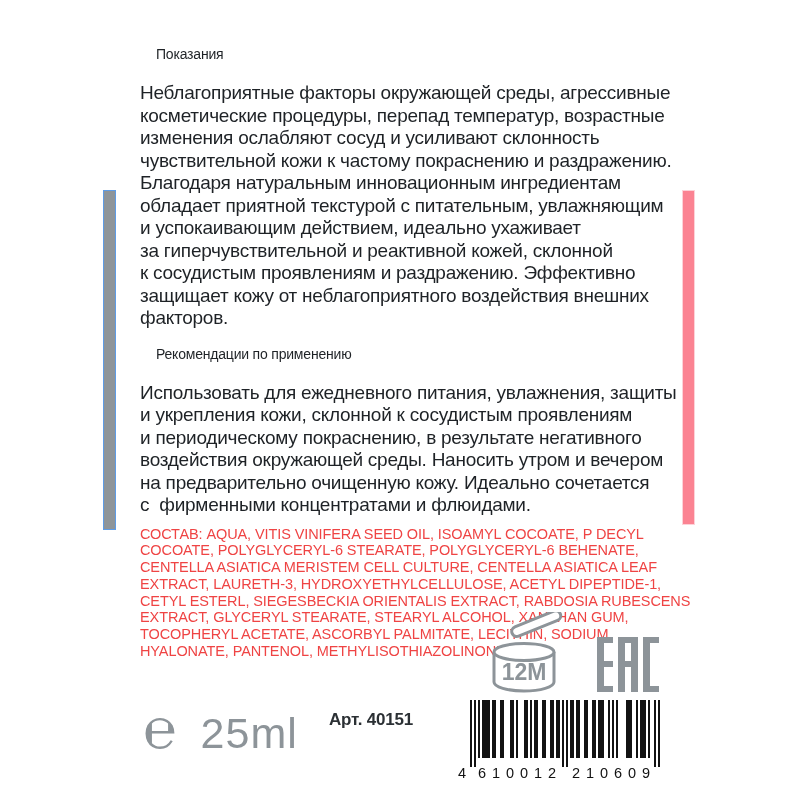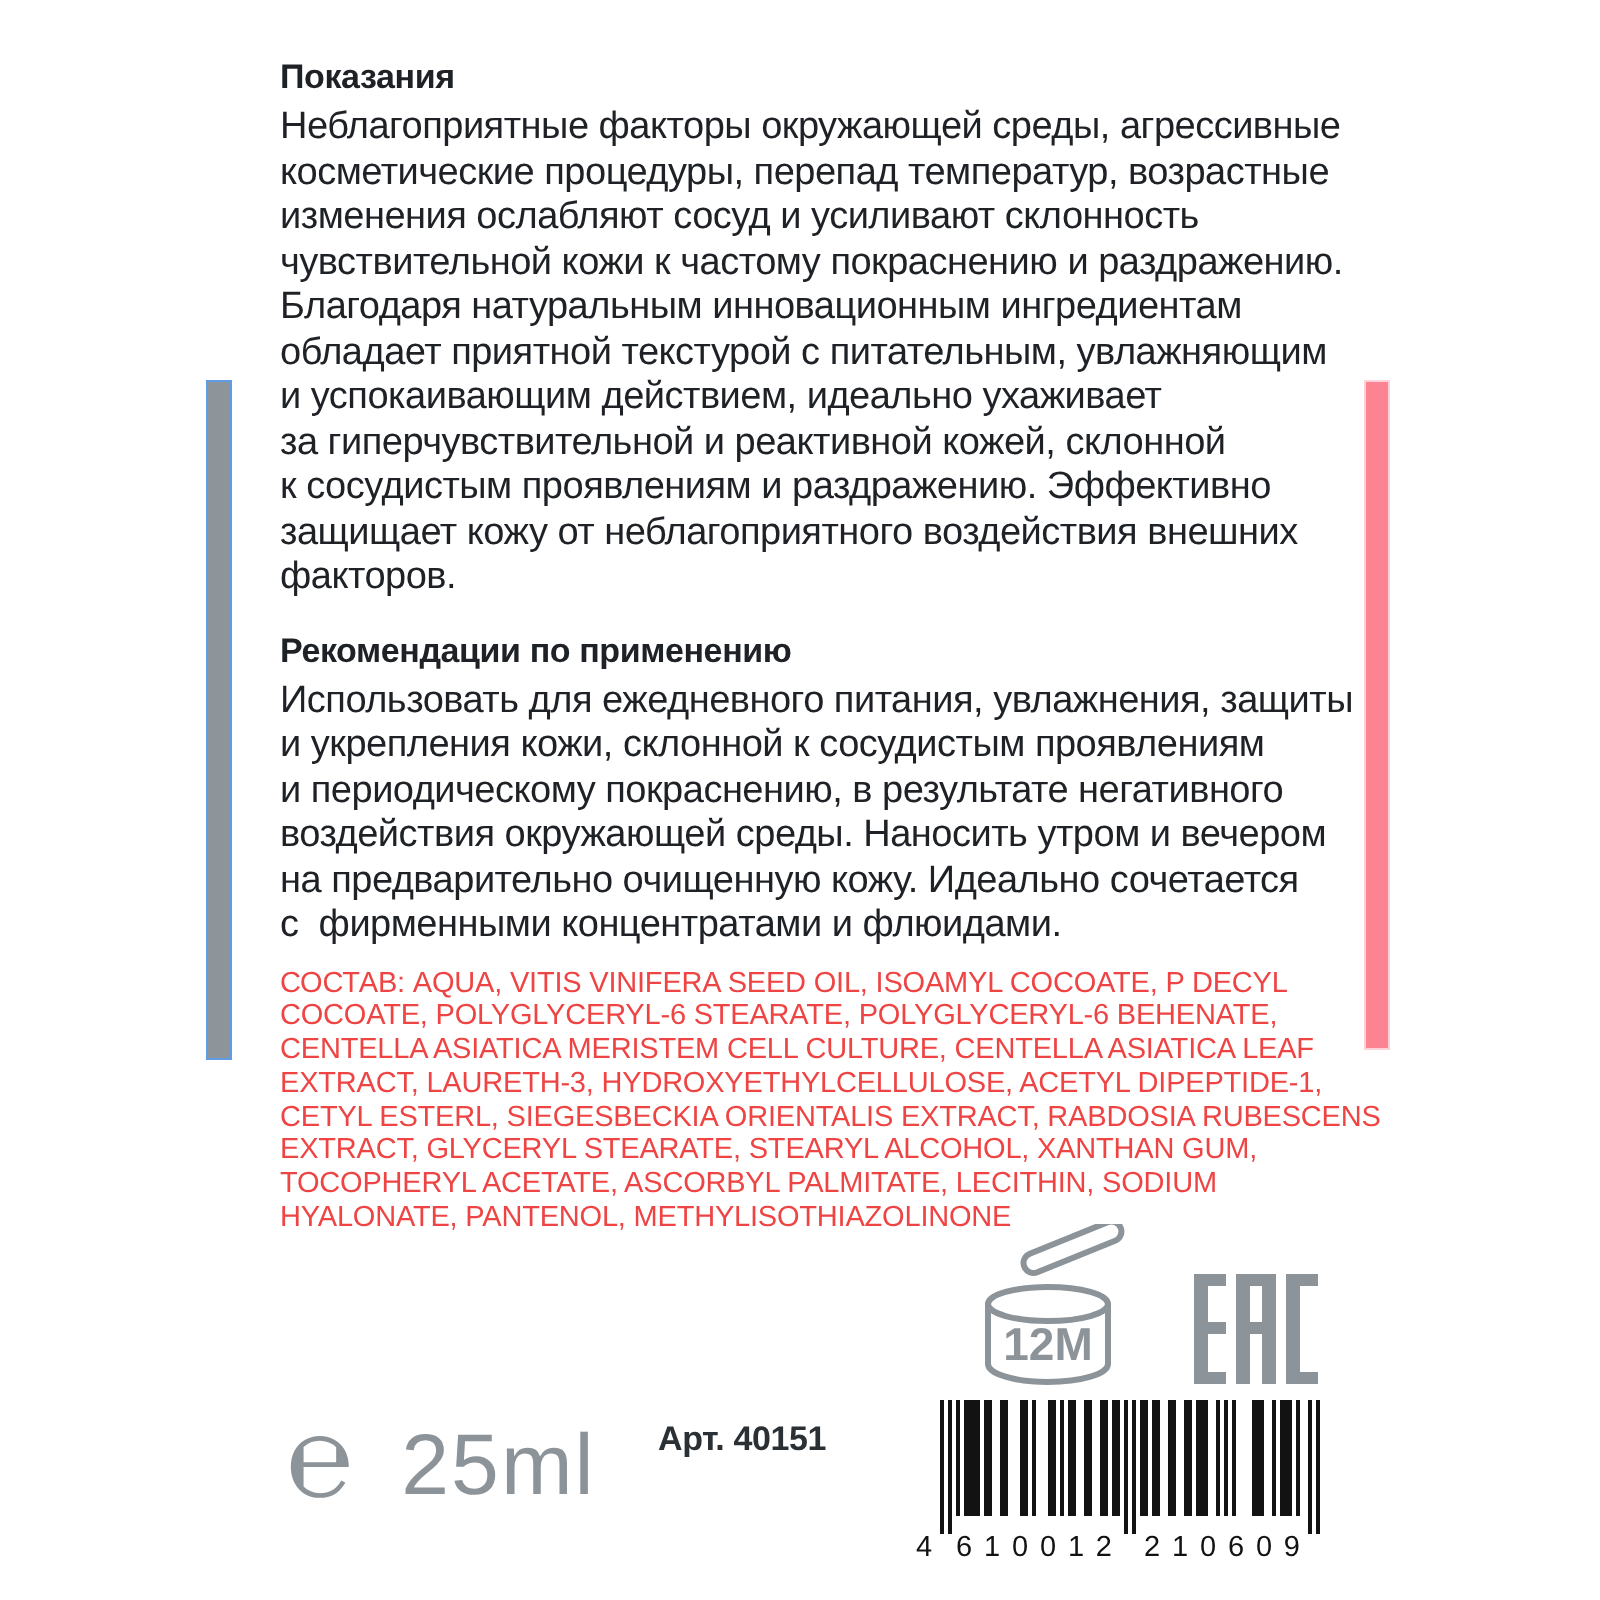--- a/index.html
+++ b/index.html
@@ -7,21 +7,21 @@
        font-family:"Liberation Sans", sans-serif;color:#1e2226;}
   .label{position:absolute;inset:0;background:#fff;}
 
   
   .accent-bar{position:absolute;top:190px;width:11px;}
   .accent-left{left:103px;height:338px;background:#8e959a;border:1px solid #5e9ce6;}
   .accent-right{left:682px;height:333px;background:#fb8392;border:1px solid #fdd2d8;}
 
   
   .text-col{position:absolute;left:140px;top:27px;width:552px;}
-  .sec-title{font-size:17px;font-weight:bold;line-height:23px;margin:0;
+  .sec-title{font-size:14px;font-weight:normal;line-height:23px;margin:16px;
              letter-spacing:-0.2px;}
   .body-block{font-size:19px;line-height:22.5px;margin:0;white-space:pre;
               letter-spacing:-0.25px;}
   .mt-small{margin-top:3px;}
   .mt-sec{margin-top:13px;}
   .ingredients{margin-top:9px;font-size:14.5px;line-height:16.8px;color:#ef4444;
                white-space:pre;letter-spacing:-0.1px;}
 
   
   .shelf{position:absolute;left:140px;top:649px;font-size:16px;font-weight:600;

